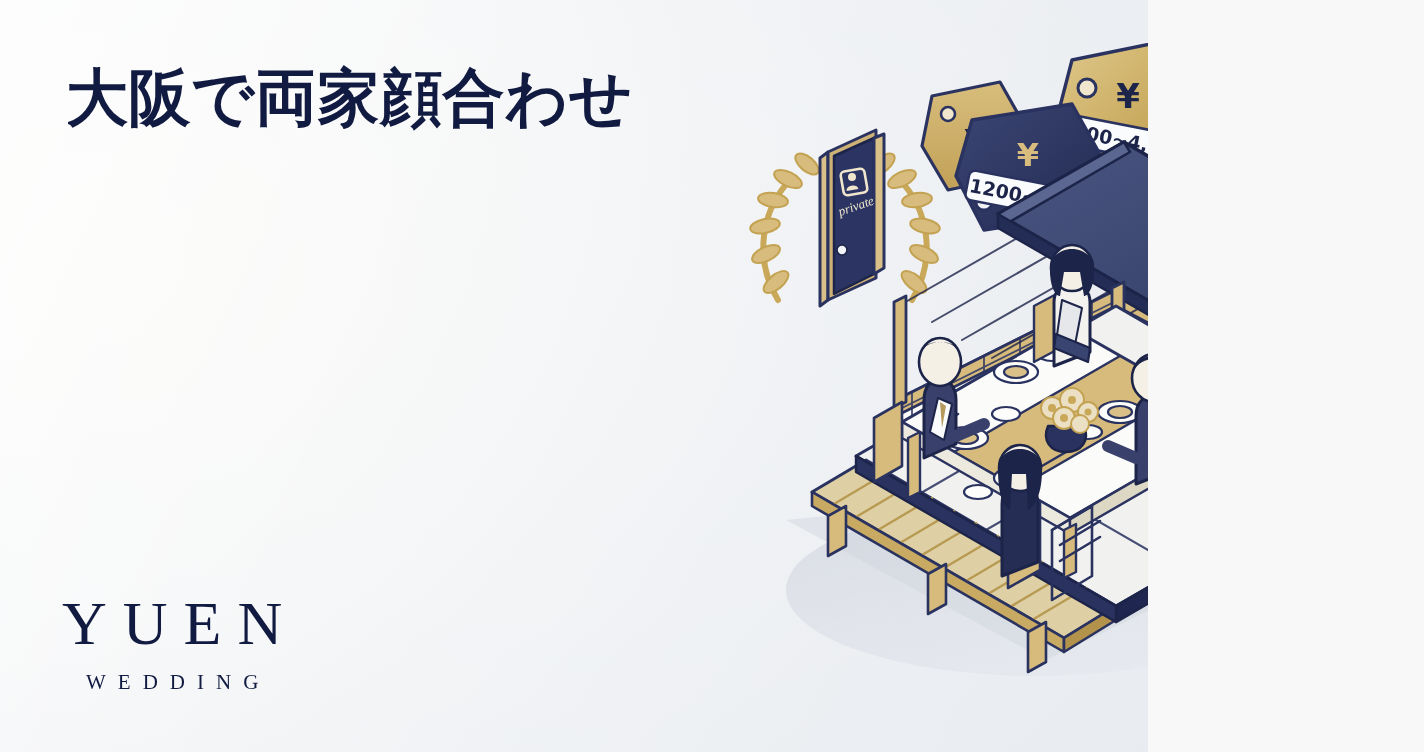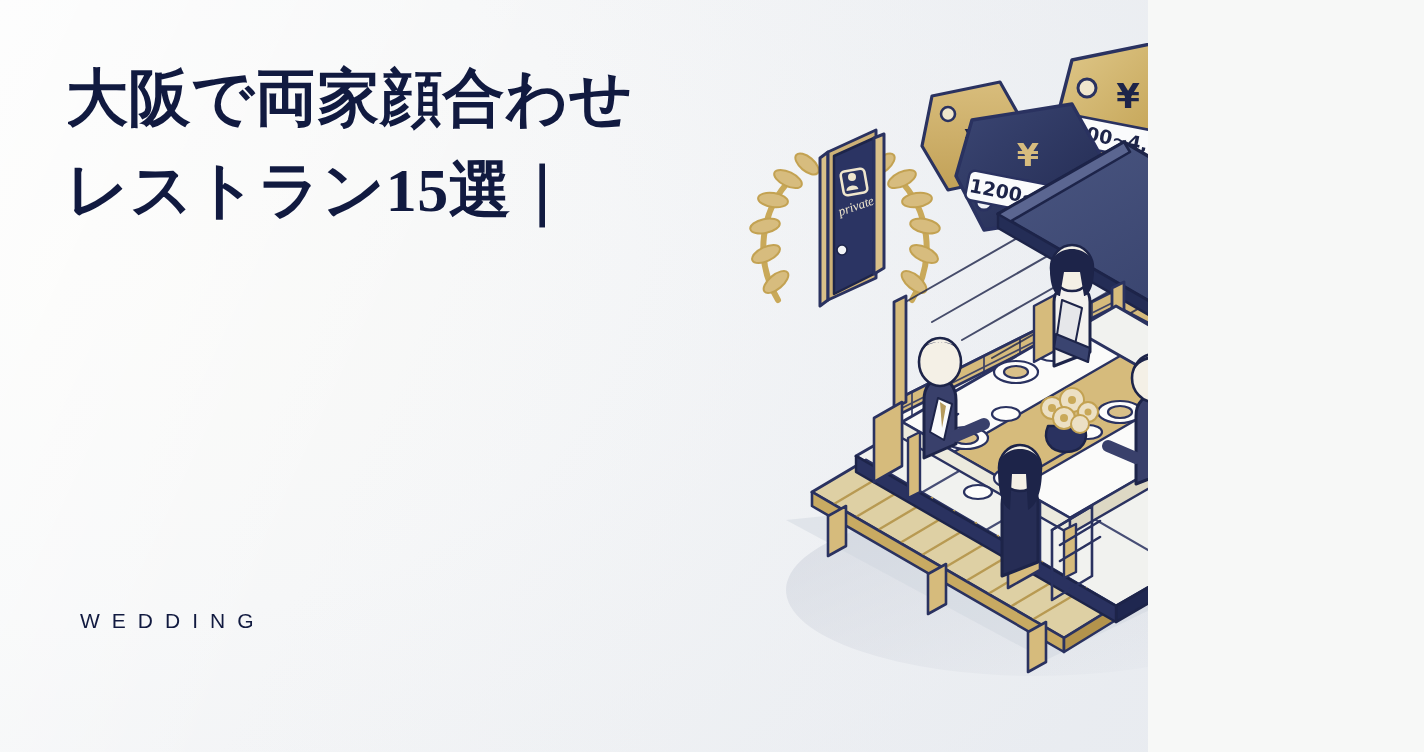--- a/index.html
+++ b/index.html
@@ -32,40 +32,40 @@
   }
   .headline .ln{display:block;white-space:nowrap;}
 
   
   .logo{position:absolute;left:62px;top:592px;z-index:5;color:#111a40;}
   .logo .mark{
     font-family:"Liberation Serif","DejaVu Serif",serif;
     font-size:62px;font-weight:400;letter-spacing:16px;line-height:1;
   }
   .logo .sub{
-    margin-top:18px;margin-left:18px;
-    font-family:Liberation Sans, sans-serif;
+    margin-top:18px;margin-left:24px;
+    font-family:Liberation Serif, serif;
     font-size:21px;font-weight:400;letter-spacing:12px;line-height:1;
   }
 
   
   .art{position:absolute;left:716px;top:0;width:708px;height:752px;z-index:3;}
   .art svg{display:block;width:100%;height:100%;}
 </style>
 </head>
 <body>
 
 <div id="stage">
 
   <div class="headline">
     <span class="ln">大阪で両家顔合わせ</span>
-    <span class="ln">レストラン15選｜</span>
   </div>
 
   <div class="logo">
+    <div class="mark">YUEN</div>
     <div class="sub">WEDDING</div>
   </div>
 
   <div class="art">
   <svg viewBox="0 0 708 752" xmlns="http://www.w3.org/2000/svg">
     <defs>
       <linearGradient id="gGold" x1="0" y1="0" x2="1" y2="1">
         <stop offset="0" stop-color="#e0c98c"></stop>
             <stop offset="1" stop-color="#b9953f"></stop>
       </linearGradient>

